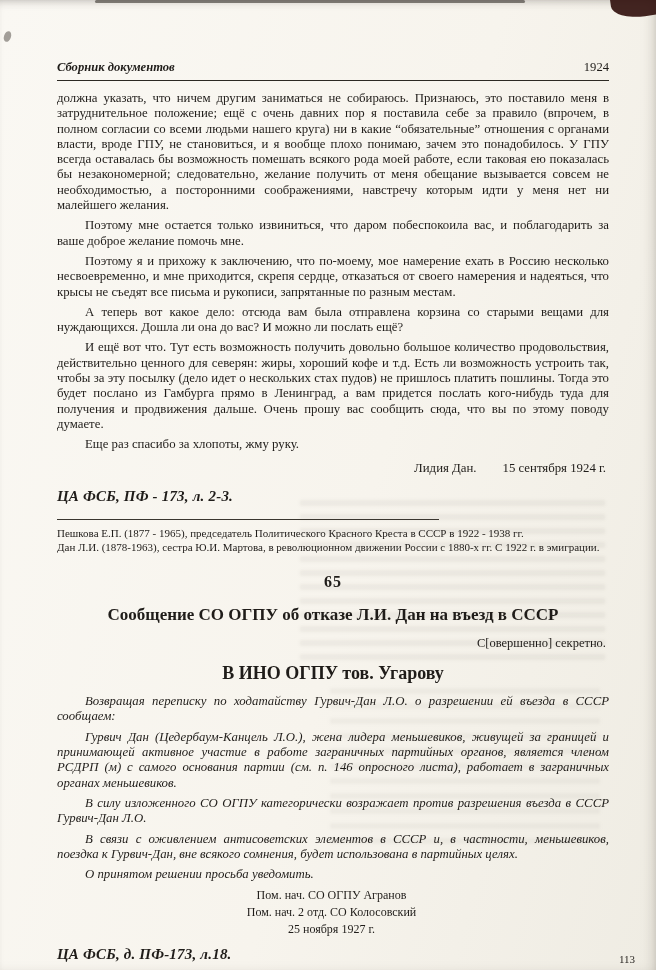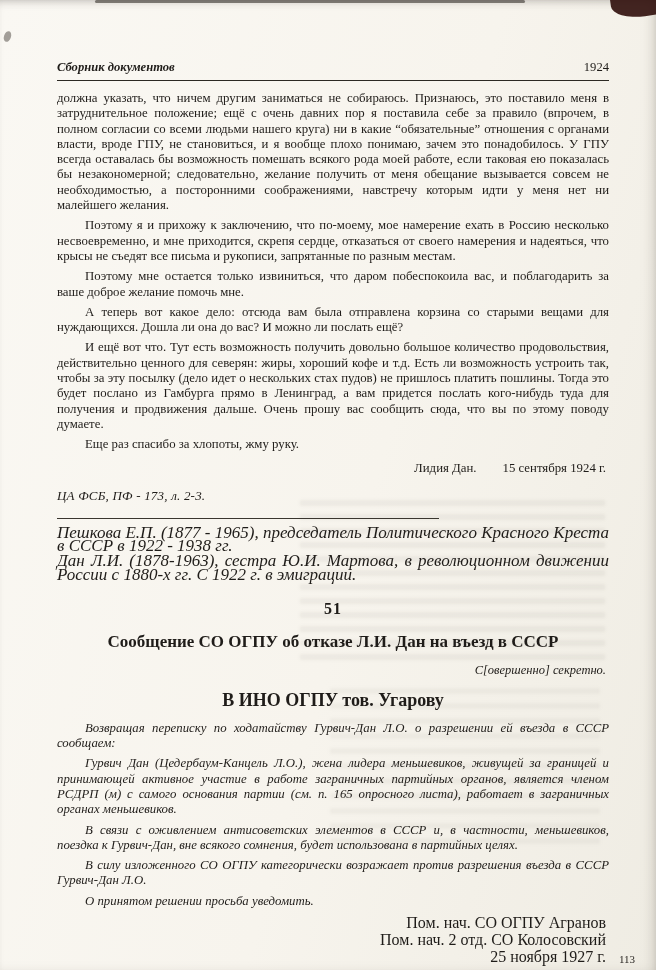--- a/index.html
+++ b/index.html
@@ -35,34 +35,34 @@
   .para {
     font-size:12.8px; line-height:15.3px;
     text-align:justify; text-indent:28px;
     margin-bottom:5px;
   }
   .para.no-indent { text-indent:0; }
 
   .signature-line { margin-top:8px; text-align:right; font-size:12.8px; padding-right:3px; }
   .sig-date { margin-left:26px; }
 
-  .archive-ref { margin-top:12px; font-style:italic; font-weight:normal; font-size:13px; letter-spacing:.2px; }
+  .archive-ref { margin-top:12px; font-style:italic; font-weight:bold; font-size:15px; letter-spacing:.2px; }
 
   .footnote-rule { margin-top:14px; width:382px; border-top:1.5px solid #3a362f; }
 
-  .footnotes { margin-top:7px; font-size:17px; line-height:13.8px; text-align:justify;font-style:italic; }
+  .footnotes { margin-top:7px; font-size:11px; line-height:13.8px; text-align:justify; }
   .footnote { margin-bottom:1px; }
 
   .doc-number { margin-top:18px; text-align:center; font-size:16px; font-weight:bold; letter-spacing:1px; }
   .doc-title  { margin-top:14px; text-align:center; font-size:17px; font-weight:bold; }
-  .classification { margin-top:11px; text-align:right; font-style:italic; font-size:12.5px; padding-right:3px; }
+  .classification { margin-top:11px; text-align:right; font-size:12.5px; padding-right:3px; }
   .addressee  { margin-top:12px; text-align:center; font-weight:bold; font-size:18px; }
   .report-paras { margin-top:10px;font-style:italic; }
 
-  .signatures { margin-top:0; text-align:right; font-size:16px; line-height:17px; padding-right:3px; }
+  .signatures { margin-top:0; text-align:center; font-size:12px; line-height:17px; padding-right:3px; }
 
   .archive-ref.second { margin-top:8px; }
 
   .page-number { position:absolute; right:21px; bottom:5px; font-size:11px; color:#2a2724; }
 </style>
 </head>
 <body>
 
 <div class="page">
 
@@ -74,51 +74,51 @@
 
   <header class="running-head">
     <span class="head-title">Сборник документов</span>
     <span class="head-year">1924</span>
   </header>
 
   <main class="content">
 
     <section class="letter">
       <p class="para no-indent">должна указать, что ничем другим заниматься не собираюсь. Признаюсь, это поставило меня в затруднительное положение; ещё с очень давних пор я поставила себе за правило (впрочем, в полном согласии со всеми людьми нашего круга) ни в какие “обязательные” отношения с органами власти, вроде ГПУ, не становиться, и я вообще плохо понимаю, зачем это понадобилось. У ГПУ всегда оставалась бы возможность помешать всякого рода моей работе, если таковая ею показалась бы незакономерной; следовательно, желание получить от меня обещание вызывается совсем не необходимостью, а посторонними соображениями, навстречу которым идти у меня нет ни малейшего желания.</p>
+      <p class="para">Поэтому мне остается только извиниться, что даром побеспокоила вас, и поблагодарить за ваше доброе желание помочь мне.</p>
       <p class="para">Поэтому я и прихожу к заключению, что по-моему, мое намерение ехать в Россию несколько несвоевременно, и мне приходится, скрепя сердце, отказаться от своего намерения и надеяться, что крысы не съедят все письма и рукописи, запрятанные по разным местам.</p>
-      <p class="para">Поэтому мне остается только извиниться, что даром побеспокоила вас, и поблагодарить за ваше доброе желание помочь мне.</p>
       <p class="para">А теперь вот какое дело: отсюда вам была отправлена корзина со старыми вещами для нуждающихся. Дошла ли она до вас? И можно ли послать ещё?</p>
       <p class="para">И ещё вот что. Тут есть возможность получить довольно большое количество продовольствия, действительно ценного для северян: жиры, хороший кофе и т.д. Есть ли возможность устроить так, чтобы за эту посылку (дело идет о нескольких стах пудов) не пришлось платить пошлины. Тогда это будет послано из Гамбурга прямо в Ленинград, а вам придется послать кого-нибудь туда для получения и продвижения дальше. Очень прошу вас сообщить сюда, что вы по этому поводу думаете.</p>
       <p class="para">Еще раз спасибо за хлопоты, жму руку.</p>
 
       <p class="signature-line">
         <span>Лидия Дан.</span><span class="sig-date">15 сентября 1924 г.</span>
       </p>
 
       <p class="archive-ref">ЦА ФСБ, ПФ - 173, л. 2-3.</p>
     </section>
 
     <div class="footnote-rule"></div>
 
     <section class="footnotes">
       <p class="footnote">Пешкова Е.П. (1877 - 1965), председатель Политического Красного Креста в СССР в 1922 - 1938 гг.</p>
       <p class="footnote">Дан Л.И. (1878-1963), сестра Ю.И. Мартова, в революционном движении России с 1880-х гг. С 1922 г. в эмиграции.</p>
     </section>
 
     <section class="document">
-      <h2 class="doc-number">51</h2>
+      <h2 class="doc-number">65</h2>
       <h3 class="doc-title">Сообщение СО ОГПУ об отказе Л.И. Дан на въезд в СССР</h3>
       <p class="classification">С[овершенно] секретно.</p>
       <p class="addressee">В ИНО ОГПУ тов. Угарову</p>
 
       <div class="report-paras">
         <p class="para">Возвращая переписку по ходатайству Гурвич-Дан Л.О. о разрешении ей въезда в СССР сообщаем:</p>
-        <p class="para">Гурвич Дан (Цедербаум-Канцель Л.О.), жена лидера меньшевиков, живущей за границей и принимающей активное участие в работе заграничных партийных органов, является членом РСДРП (м) с самого основания партии (см. п. 165 опросного листа), работает в заграничных органах меньшевиков.</p>
+        <p class="para">Гурвич Дан (Цедербаум-Канцель Л.О.), жена лидера меньшевиков, живущей за границей и принимающей активное участие в работе заграничных партийных органов, является членом РСДРП (м) с самого основания партии (см. п. 146 опросного листа), работает в заграничных органах меньшевиков.</p>
+        <p class="para">В силу изложенного СО ОГПУ категорически возражает против разрешения въезда в СССР Гурвич-Дан Л.О.</p>
         <p class="para">В связи с оживлением антисоветских элементов в СССР и, в частности, меньшевиков, поездка к Гурвич-Дан, вне всякого сомнения, будет использована в партийных целях.</p>
-        <p class="para">В силу изложенного СО ОГПУ категорически возражает против разрешения въезда в СССР Гурвич-Дан Л.О.</p>
         <p class="para">О принятом решении просьба уведомить.</p>
       </div>
 
       <div class="signatures">
         <p>Пом. нач. СО ОГПУ Агранов</p>
         <p>Пом. нач. 2 отд. СО Колосовский</p>
         <p>25 ноября 1927 г.</p>
       </div>
 
       <p class="archive-ref second">ЦА ФСБ, д. ПФ-173, л.18.</p>

